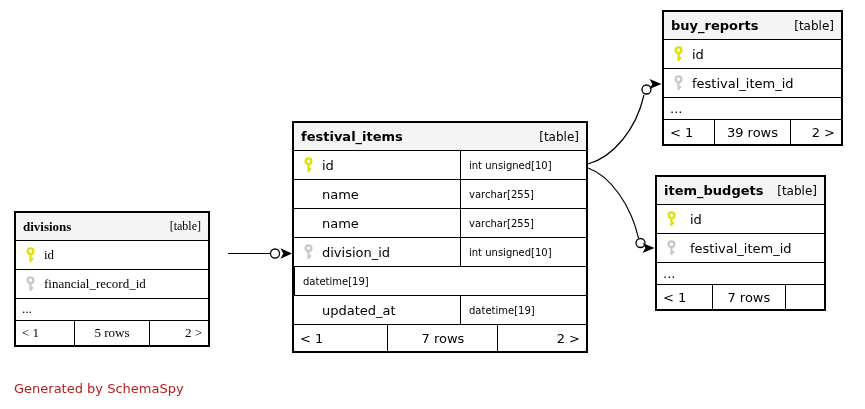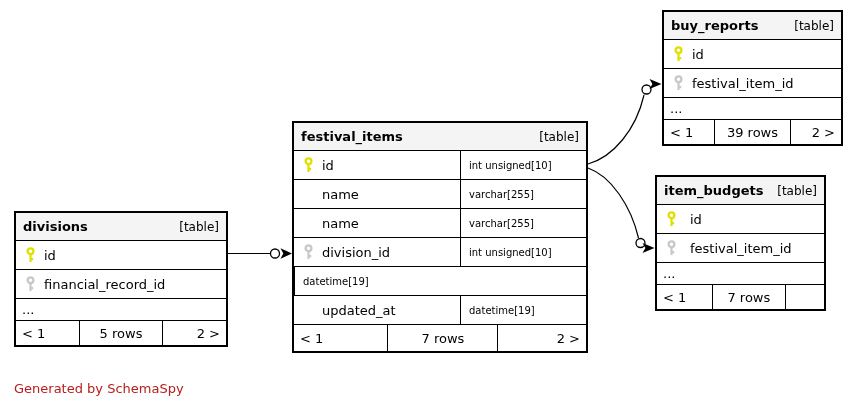--- a/index.html
+++ b/index.html
@@ -57,21 +57,21 @@
       <circle cx="646.5" cy="89.5" r="4.5" fill="#fff" stroke="#000" stroke-width="1.3"></circle>
       <polygon points="661.5,84 649.5,78.9 652.4,84 649.5,89.1" fill="#000"></polygon>
     </g>
     <g>
       <path d="M588,168 C611,176 631,206 638.5,238" stroke="#000" stroke-width="1.2" fill="none"></path>
       <circle cx="640.5" cy="243" r="4.5" fill="#fff" stroke="#000" stroke-width="1.3"></circle>
       <polygon points="654.5,248 642.5,242.9 645.4,248 642.5,253.1" fill="#000"></polygon>
     </g>
   </svg>
 
-  <div class="dtable t-div" style="left:14px;top:211px;width:214px;">
+  <div class="dtable t-div" style="left:14px;top:211px;width:196px;font-family:Liberation Serif, serif;">
     <div class="thead">
       <span class="tname">divisions</span>
       <span class="ttype">[table]</span>
     </div>
     <div class="crow">
       <div class="namecell">
         <span class="keyicon pk">
           <svg width="11" height="16" viewBox="0 0 11 16">
               <circle cx="5.5" cy="4.2" r="2.9" fill="none" stroke="currentColor" stroke-width="2.3"></circle>
               <path d="M5.5 7v8M5.5 12.2h2.7" stroke="currentColor" stroke-width="2.2" fill="none"></path>

